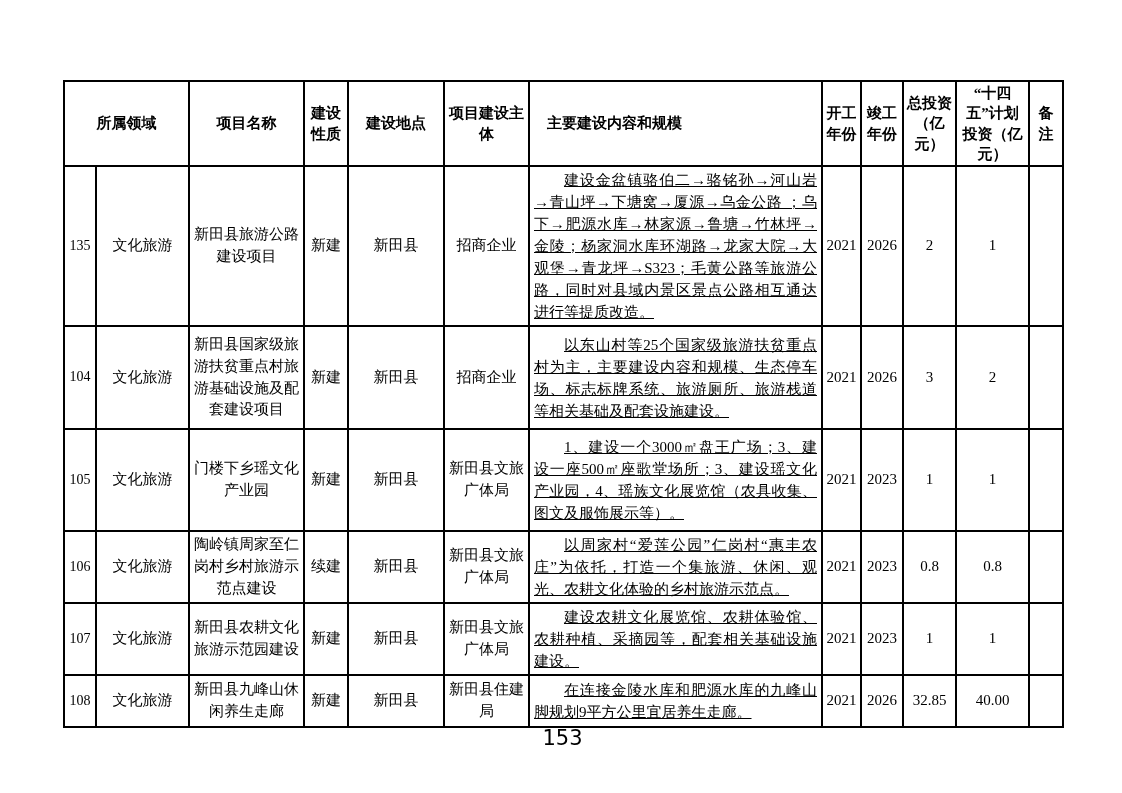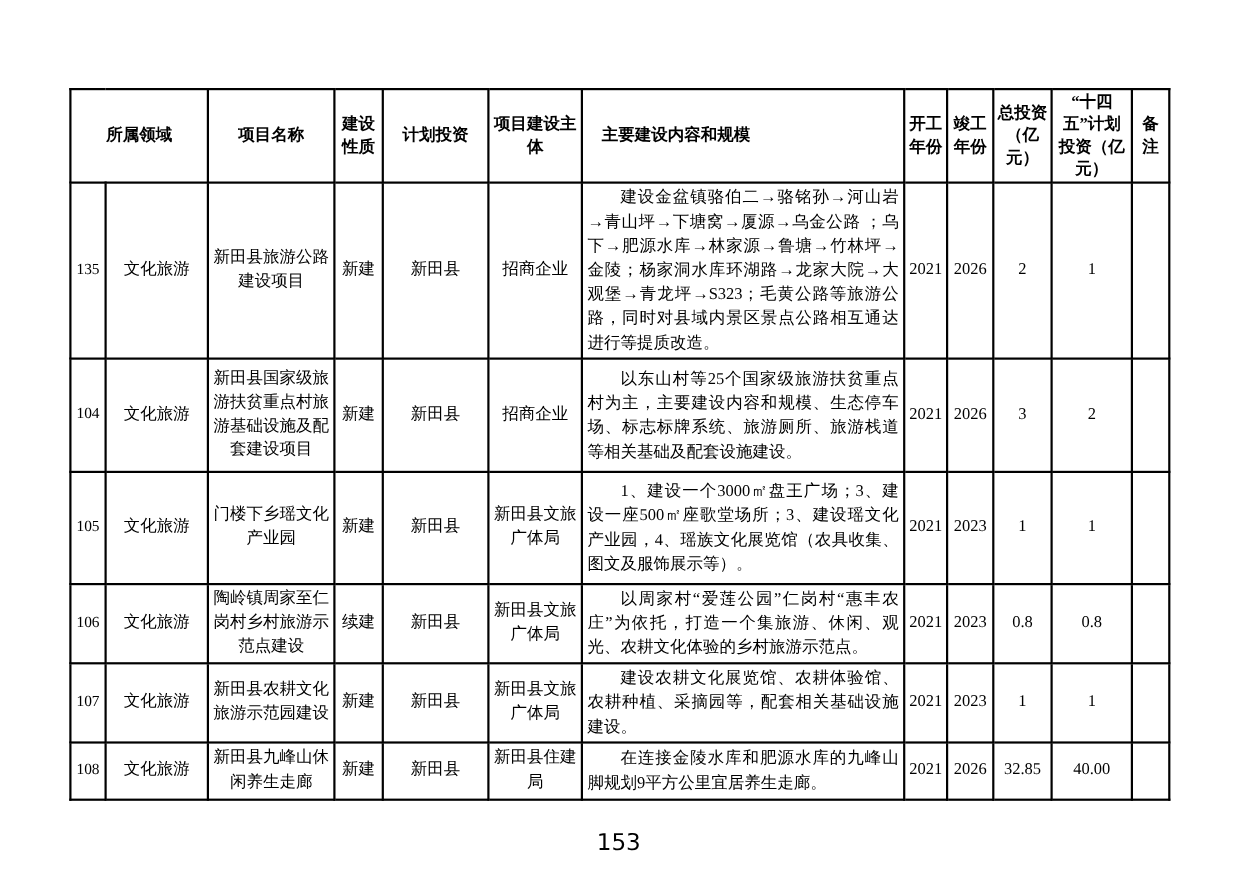--- a/index.html
+++ b/index.html
@@ -39,37 +39,37 @@
   td { line-height: 1.45; }
   td.c-no { font-size: 14px; }
   td.c-name { padding: 1px 2px; line-height: 1.45; }
   td.c-content {
     text-align: justify;
     text-justify: inter-character;
     text-indent: 2em;
     line-height: 22px;
     padding: 2px 4px;
     font-size: 15px;
+    text-decoration: underline;
   }
   tr.h-header { height: 80px; }
   tr.h-r0 { height: 155px; }
   tr.h-r1 { height: 103px; }
   tr.h-r2 { height: 102px; }
   tr.h-r3 { height: 63px; }
   tr.h-r4 { height: 63px; }
   tr.h-r5 { height: 52px; }
   .pageno {
     position: absolute;
     left: 63px; top: 726px;
     width: 999px;
     text-align: center;
     font-family: "DejaVu Sans", "Liberation Sans", sans-serif;
     font-size: 21px;
     color: #000000;
-    margin-top: 28px;
   }
 </style>
 </head>
 <body>
 
 <div class="page">
   <table class="project">
     <colgroup>
       <col style="width:32px">
         <col style="width:93px">
@@ -83,21 +83,21 @@
       <col style="width:53px">
         <col style="width:73px">
         <col style="width:34px">
     </colgroup>
 
     <tbody>
         <tr class="h-header">
       <th colspan="2" class="c-field">所属领域</th>
       <th class="c-name">项目名称</th>
       <th class="c-nature">建设性质</th>
-      <th class="c-loc">计划投资</th>
+      <th class="c-loc">建设地点</th>
       <th class="c-entity">项目建设主体</th>
       <th class="c-content">主要建设内容和规模</th>
       <th class="c-year">开工年份</th>
       <th class="c-year">竣工年份</th>
       <th class="c-num">总投资（亿元）</th>
       <th class="c-num">“十四五”计划投资（亿元）</th>
       <th class="c-note">备注</th>
     </tr>
 
     <tr class="h-r0">

